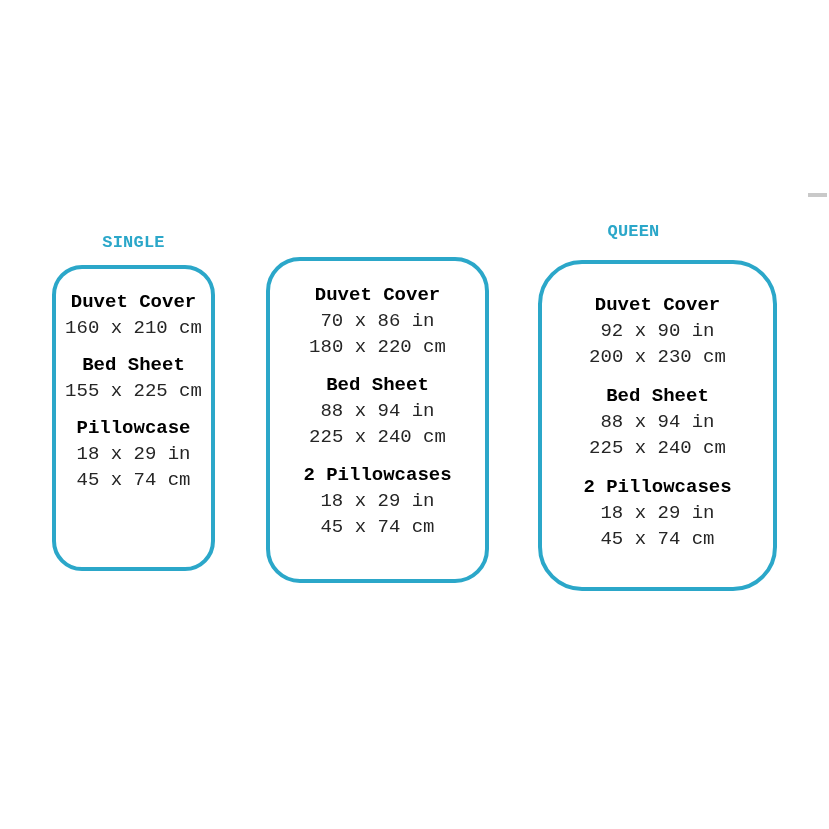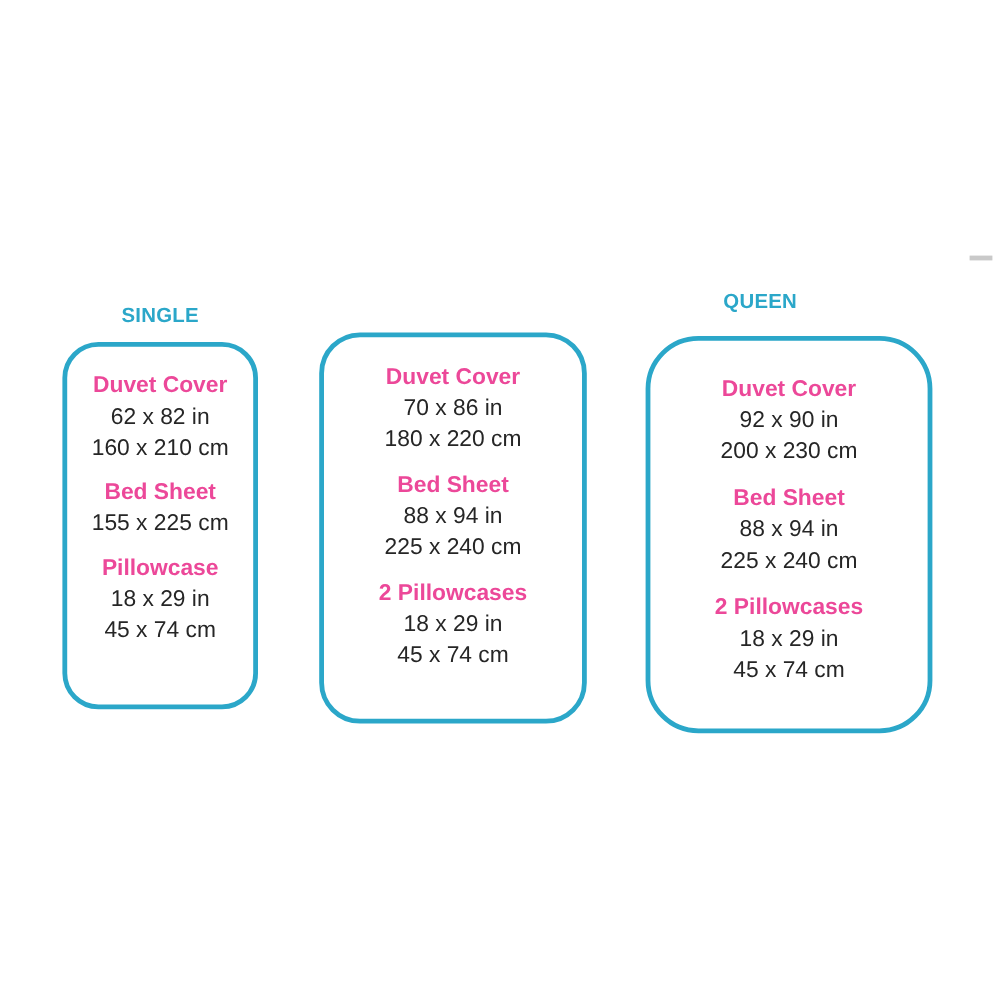--- a/index.html
+++ b/index.html
@@ -1,23 +1,22 @@
 <!DOCTYPE html>
 <html><head>
 <meta charset="utf-8">
 <style>
   html, body { margin: 0; padding: 0; background: #ffffff; }
   .canvas {
     position: relative;
     width: 829px;
     height: 671px;
     background: #ffffff;
-    font-family: Liberation Sans, sans-serif;
+    font-family: Liberation Mono, monospace;
     overflow: hidden;
-    margin-top: 20px;
   }
   .size-label {
     position: absolute;
     text-align: center;
     font-weight: bold;
     font-size: 17px;
     letter-spacing: 0.2px;
     color: #2ba7c9;
   }
   #label-single { left: 52px;  top: 233px; width: 163px; }
@@ -35,21 +34,21 @@
   }
   #card-single { left: 52px;  top: 265px; width: 163px; height: 306px; border-radius: 30px; padding-top: 20px; }
   #card-full   { left: 266px; top: 257px; width: 223px; height: 326px; border-radius: 34px; padding-top: 21px; }
   #card-queen  { left: 538px; top: 260px; width: 239px; height: 331px; border-radius: 44px; padding-top: 28px; }
 
   .item { text-align: center; line-height: 26px; }
   #card-single .item { margin-bottom: 11px; }
   #card-full   .item { margin-bottom: 12px; }
   #card-queen  .item { margin-bottom: 13px; }
 
-  .item-name { font-weight: bold; font-size: 19px; color: #ec4899; }
+  .item-name { font-weight: bold; font-size: 19px; color: #000000; }
   .item-in,
   .item-cm   { font-weight: normal; font-size: 19px; color: #262626; }
 
   .gray-line-artifact {
     position: absolute;
     left: 808px;
     top: 193px;
     width: 19px;
     height: 4px;
     background: #c9c9c9;
@@ -57,21 +56,20 @@
 </style>
 </head>
 <body>
 
 <div class="canvas">
 
   <div class="size-label" id="label-single">SINGLE</div>
   <div class="size-card" id="card-single">
     <div class="item">
       <div class="item-name">Duvet Cover</div>
-      <div class="item-in">62 x 82 in</div>
       <div class="item-cm">160 x 210 cm</div>
     </div>
     <div class="item">
       <div class="item-name">Bed Sheet</div>
       <div class="item-cm">155 x 225 cm</div>
     </div>
     <div class="item">
       <div class="item-name">Pillowcase</div>
       <div class="item-in">18 x 29 in</div>
       <div class="item-cm">45 x 74 cm</div>

